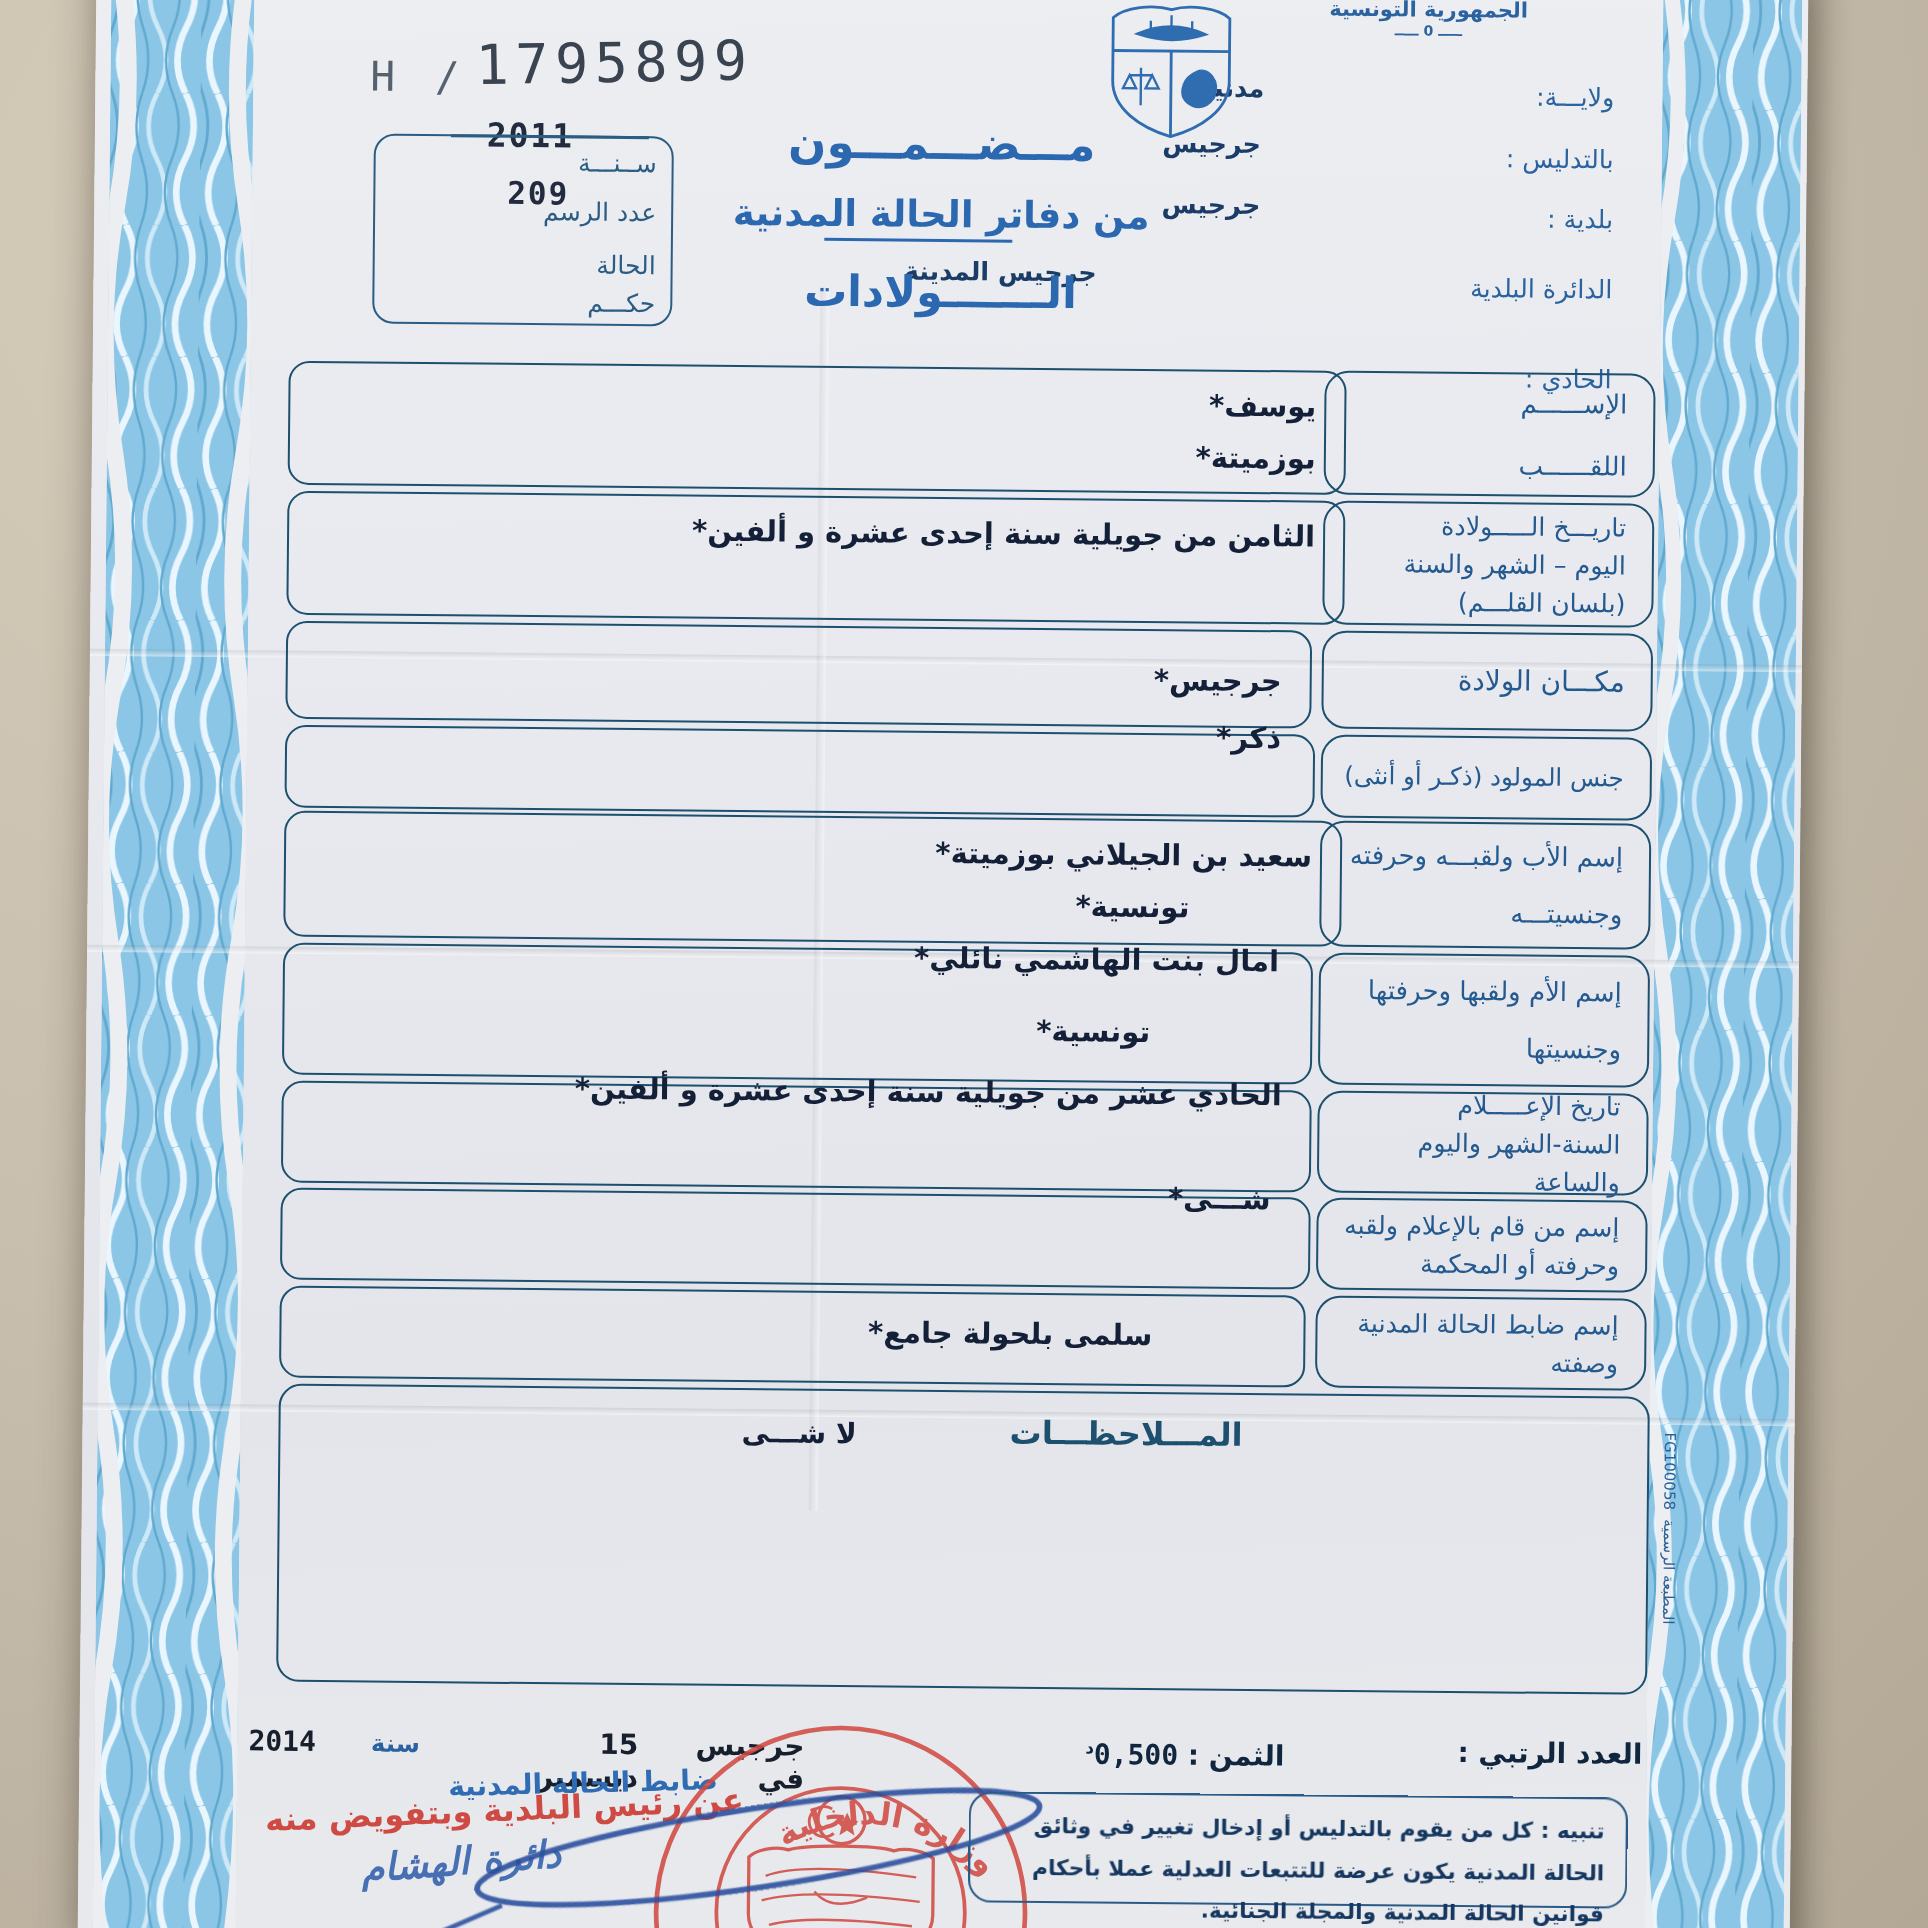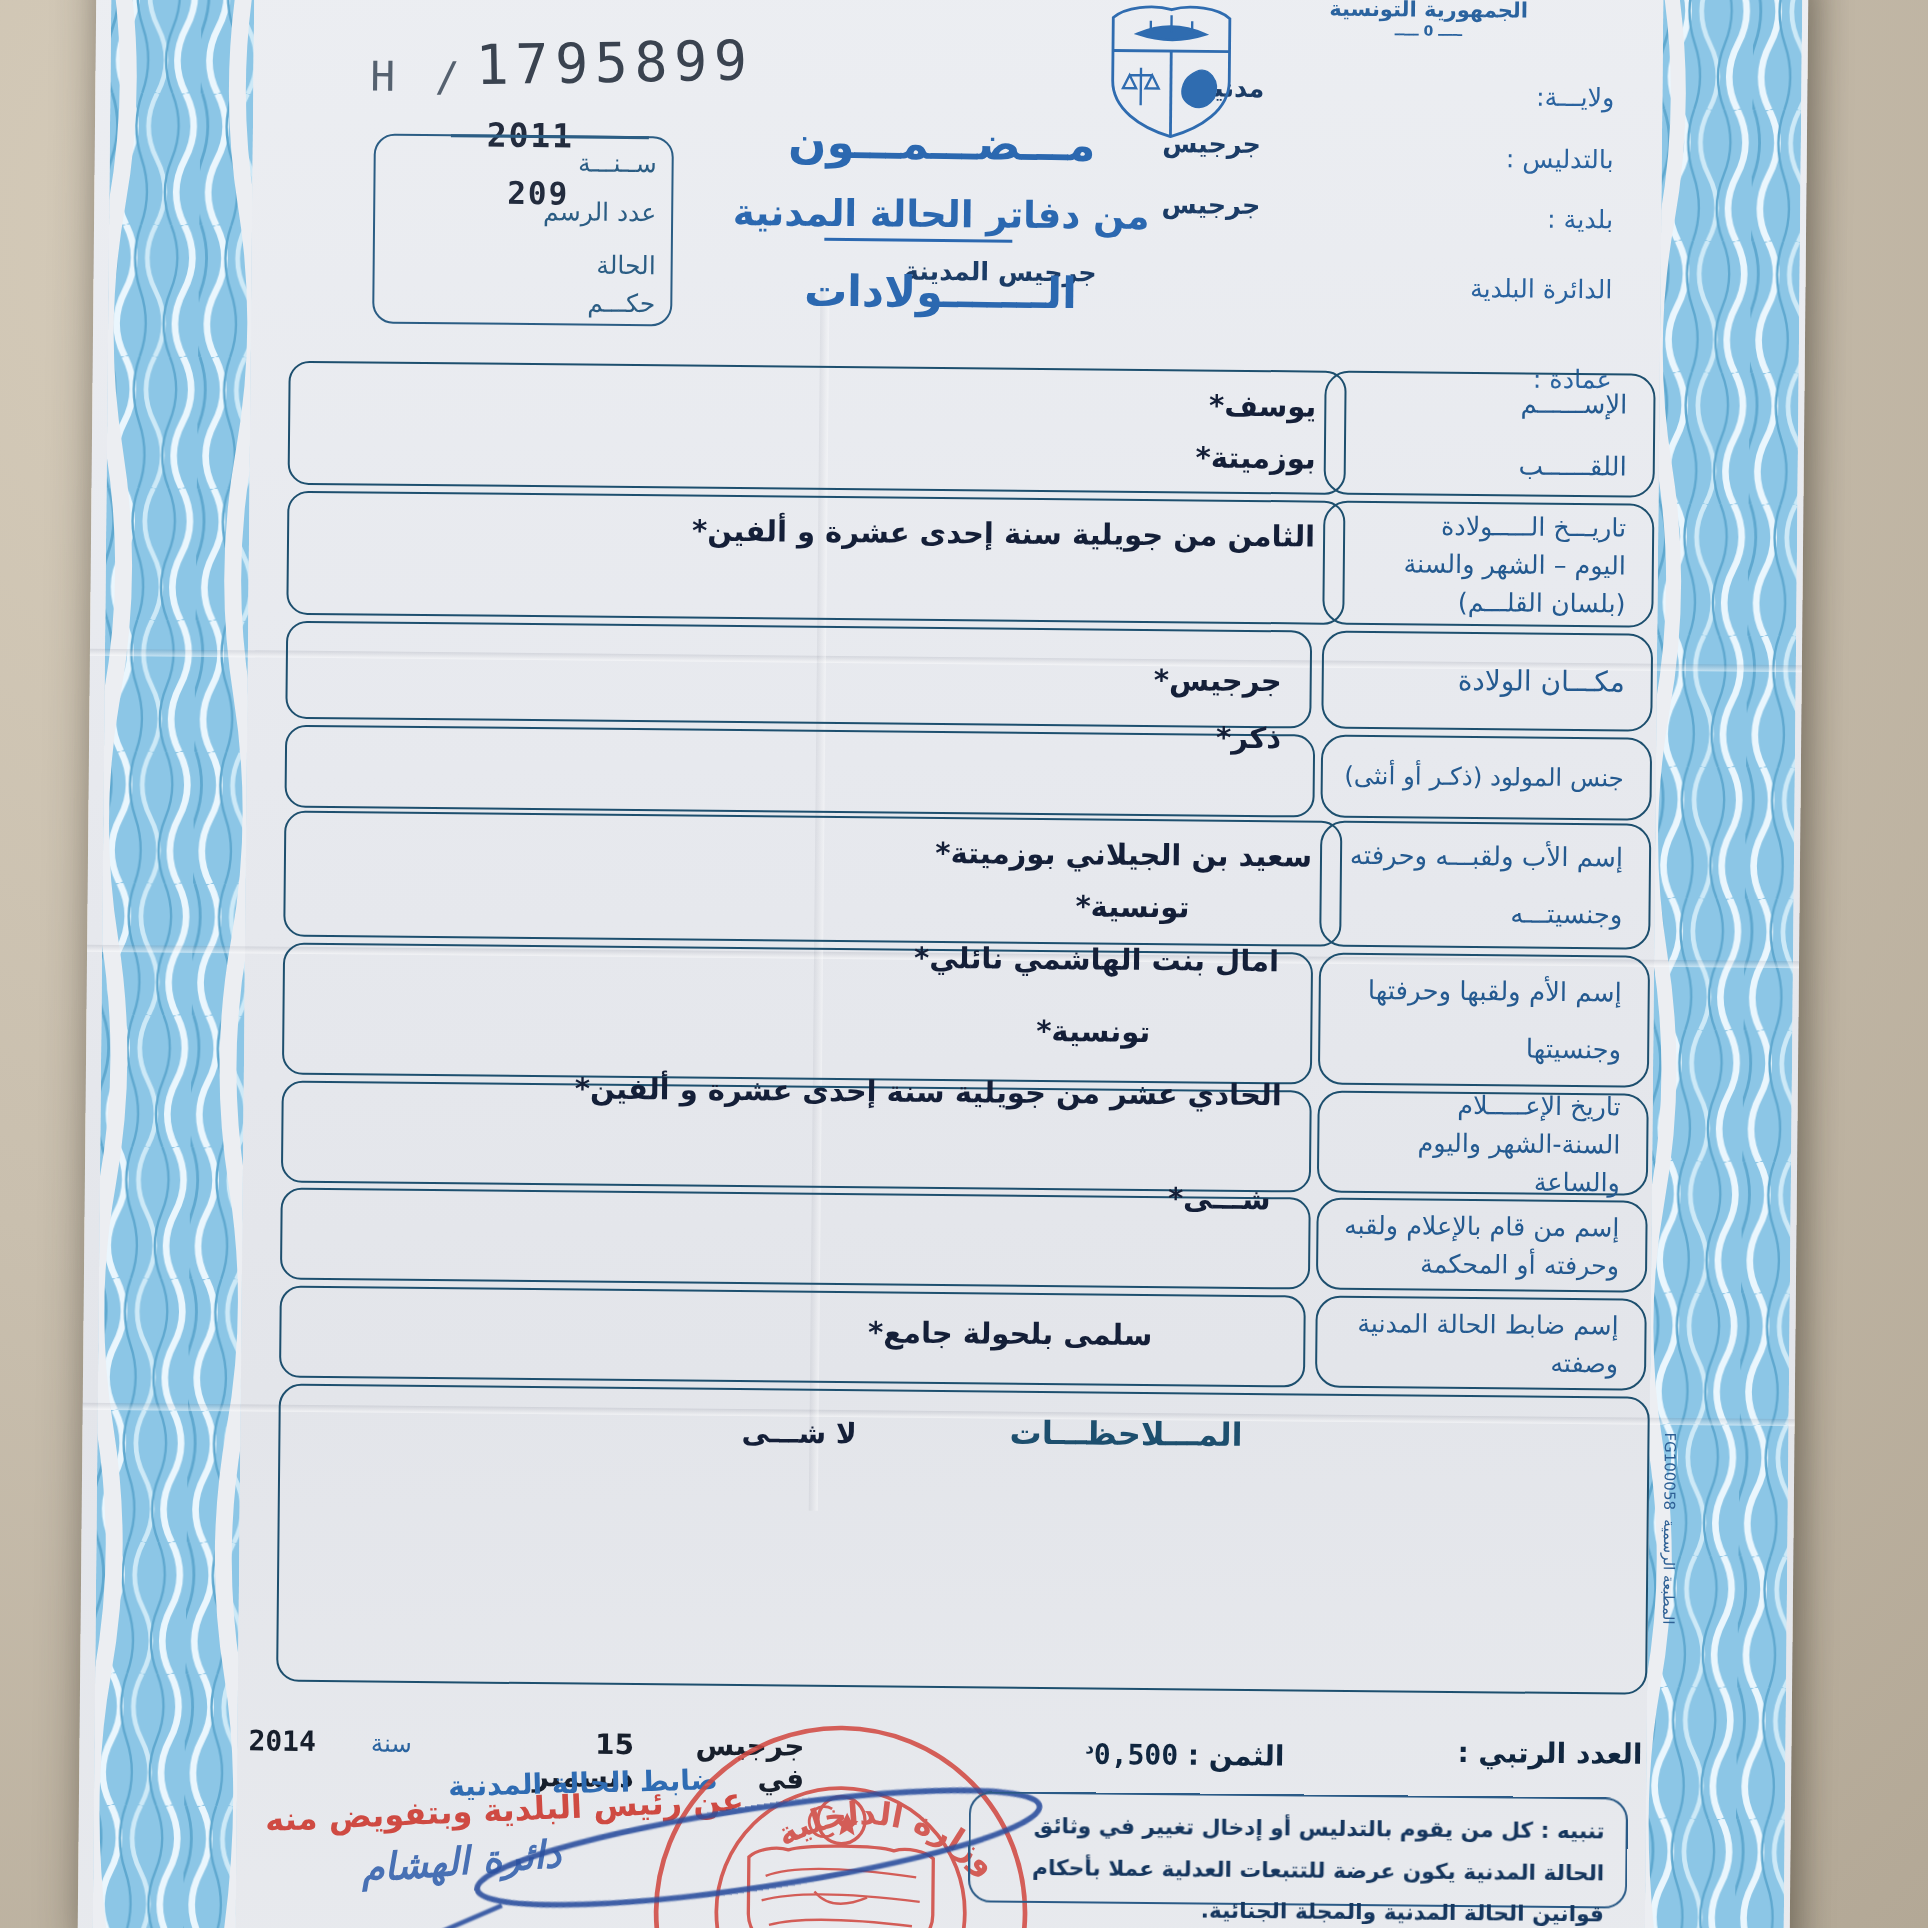--- a/index.html
+++ b/index.html
@@ -69,21 +69,21 @@
   
   .ordnum{position:absolute;right:149px;top:1763px;font-size:28px;font-weight:bold;color:#10263f;direction:rtl;}
   .price{position:absolute;left:970px;top:1768px;width:235px;text-align:right;direction:rtl;
     font-size:28px;font-weight:bold;color:#10263f;}
   .price .num{font-family:"DejaVu Sans Mono",monospace;letter-spacing:0.9px;}
   .price sup{font-size:17px;}
   .dateline{position:absolute;left:169px;top:1763px;width:556px;direction:rtl;display:flex;
     align-items:baseline;font-size:28px;font-weight:bold;color:#171f2c;}
   .dateline .g1{margin-right:0;}
   .dateline .g2{margin-right:24.5px;font-family:inherit;}
-  .dateline .g3{margin-right:90px;color:#2a639f;font-weight:normal;font-size:24.5px;}
+  .dateline .g3{margin-right:90px;color:#2a639f;font-weight:bold;font-size:24.5px;}
   .dateline .g4{margin-right:55px;font-family:"DejaVu Sans Mono",monospace;}
   .officer{position:absolute;left:369px;top:1802px;font-size:28px;font-weight:bold;color:#2f6cb3;
     transform:rotate(-2deg);direction:rtl;white-space:nowrap;}
   .delegation{position:absolute;left:186px;top:1827px;font-size:32px;font-weight:bold;color:#cf4a42;
     transform:rotate(-3deg);direction:rtl;white-space:nowrap;letter-spacing:0.9px;}
   .script-sig{position:absolute;left:282px;top:1876px;font-size:38px;font-weight:bold;font-style:italic;
     color:#3a66b0;transform:rotate(-5deg);direction:rtl;white-space:nowrap;opacity:.92;}
   .stamp-wrap{position:absolute;left:311px;top:1740px;}
   .notice{position:absolute;left:890px;top:1823px;width:659px;height:111px;border:2.8px solid #2a5a86;
     border-radius:22.6px;direction:rtl;padding:11.3px 21px;box-sizing:border-box;
@@ -132,21 +132,21 @@
 
     <div class="admin">
       <span class="alab" style="top:7.5px">ولايـــة:</span>
       <span class="aval" style="right:350px;top:1.9px">مدنين</span>
       <span class="alab" style="top:70px">بالتدليس :</span>
       <span class="aval" style="right:353px;top:58px">جرجيس</span>
       <span class="alab" style="top:130px">بلدية :</span>
       <span class="aval" style="right:353px;top:119px">جرجيس</span>
       <span class="alab" style="top:200px">الدائرة البلدية</span>
       <span class="aval" style="right:516px;top:188px">جرجيس المدينة</span>
-      <span class="alab" style="top:290px">عمادة :</span>
+      <span class="alab" style="top:290px">الحادي :</span>
     </div>
 
     <svg class="coa" width="151" height="141" viewBox="0 0 160 150">
       <g stroke="#2f6cb0" fill="none" stroke-width="3">
         <path d="M80,8 C60,2 30,6 18,17 L18,84 C18,114 48,134 80,143 C112,134 142,114 142,84 L142,17 C130,6 100,2 80,8 Z"></path>
         <path d="M18,52 H142"></path>
         <path d="M80,52 V142"></path>
         <path d="M44,34 q36,-16 72,0 q-36,12 -72,0 Z" fill="#2f6cb0"></path>
         <path d="M58,20 v12 M80,14 v18 M102,20 v12" stroke-width="2.5"></path>
         <path d="M48,70 v40 M36,78 h24 M36,78 l-7,14 h14 Z M60,78 l-7,14 h14 Z" stroke-width="2.5"></path>

